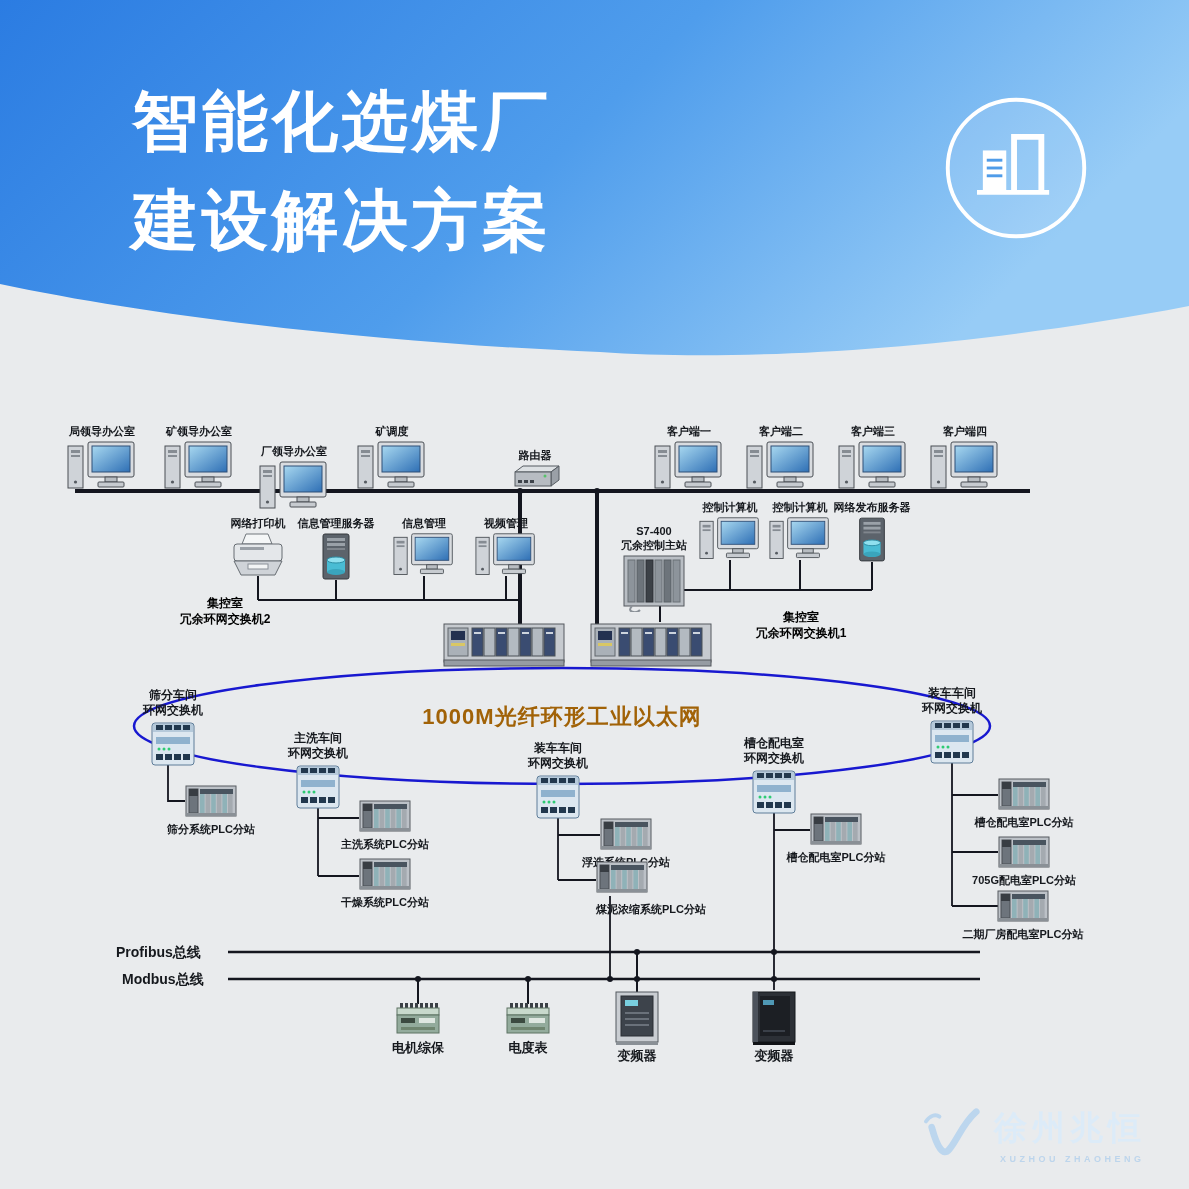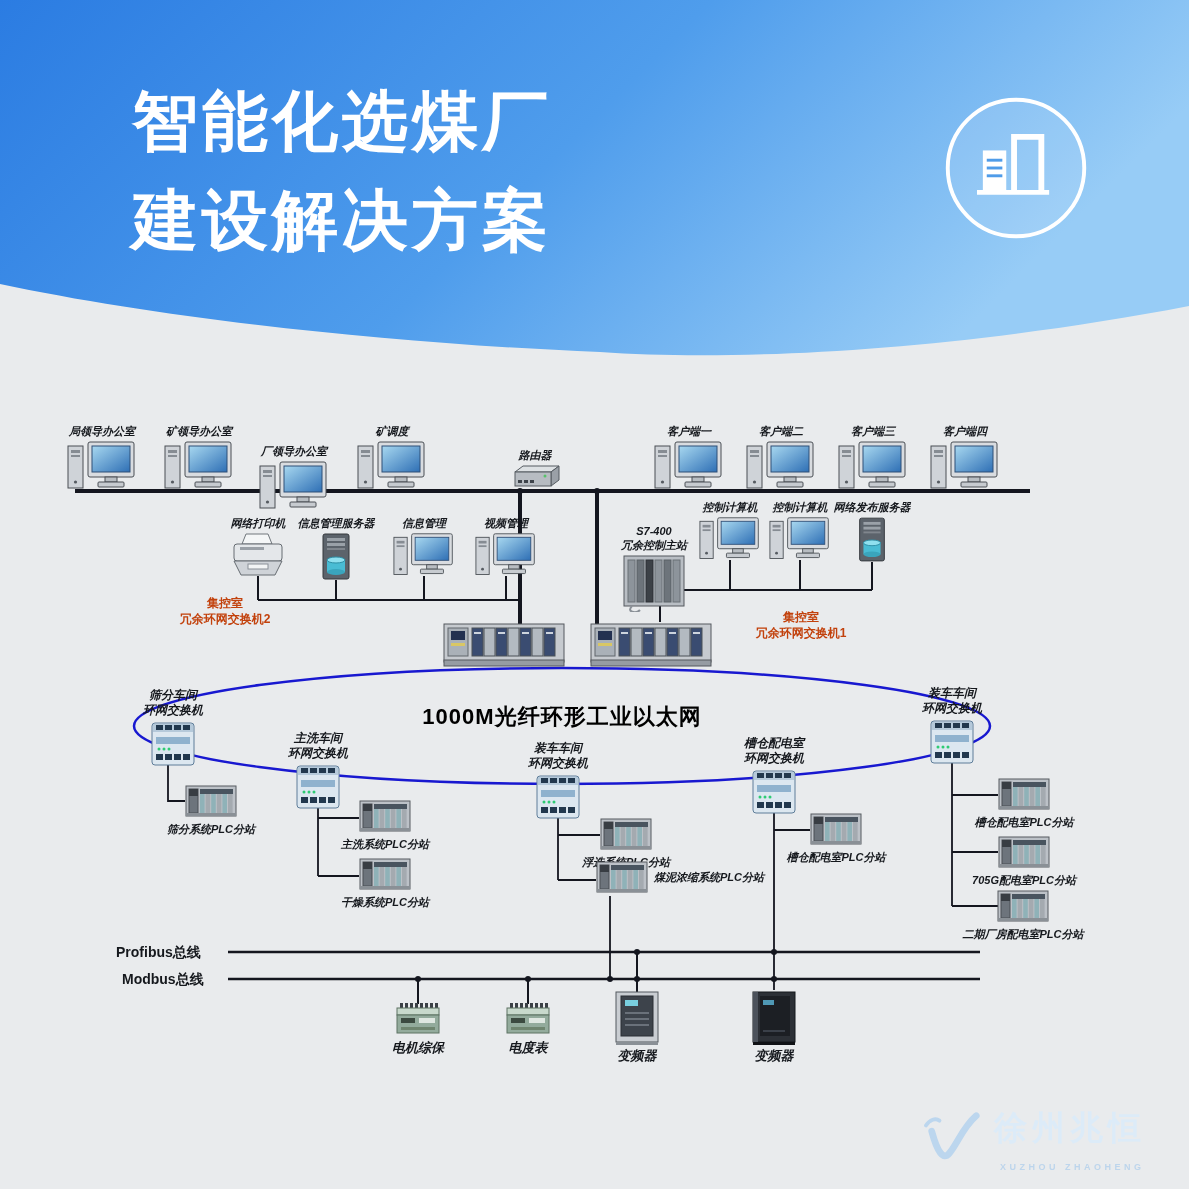--- a/index.html
+++ b/index.html
@@ -4,34 +4,34 @@
 <style>
   html,body{margin:0;padding:0;background:#e9ebed;}
   .page{position:relative;width:1189px;height:1189px;background:#e9ebed;overflow:hidden;
         font-family:"Liberation Sans","DejaVu Sans",sans-serif;}
   .abs{position:absolute;}
   .hdr-bg{position:absolute;left:0;top:0;z-index:0;}
   .hdr-title{position:absolute;left:132px;top:72px;z-index:3;color:#ffffff;font-size:66px;
              font-weight:700;line-height:1.5;letter-spacing:4px;}
   .hdr-badge{position:absolute;left:938px;top:90px;z-index:3;}
   .wires{position:absolute;left:0;top:0;z-index:1;}
-  .node{position:absolute;display:flex;flex-direction:column;align-items:center;gap:2px;z-index:2;font-style:italic;}
-  .node.row{flex-direction:row;gap:6px;align-items:center;}
+  .node{position:absolute;display:flex;flex-direction:column;align-items:center;gap:2px;z-index:2;}
+  .node.row{flex-direction:column;gap:6px;align-items:flex-start;}
   .lbl{font-size:11px;font-weight:700;color:#15181d;text-align:center;white-space:pre-line;line-height:1.28;}
   .lbl.md{font-size:12px;}
   .lbl.lg{font-size:13px;}
   .ring-label{position:absolute;left:397px;top:702px;width:330px;z-index:2;font-size:22px;
-              font-weight:700;color:#000000;text-align:center;letter-spacing:1px;}
+              font-weight:700;color:#a16207;text-align:center;letter-spacing:1px;}
   .bus-label{position:absolute;z-index:2;font-size:14px;font-weight:700;color:#15181d;}
-  .corelbl{position:absolute;z-index:2;font-size:12px;font-weight:700;color:#c2410c;
+  .corelbl{position:absolute;z-index:2;font-size:12px;font-weight:700;color:#000000;
            text-align:center;white-space:pre-line;line-height:1.3;}
   .brand{position:absolute;left:922px;top:1106px;display:flex;align-items:center;gap:10px;z-index:3;}
   .brand-text{display:flex;flex-direction:column;}
   .brand-name{font-size:33px;font-weight:700;color:#dcebf8;letter-spacing:5px;}
-  .brand-sub-row{display:flex;align-items:center;gap:6px;margin-top:11px;}
+  .brand-sub-row{display:flex;align-items:center;gap:6px;margin-top:3px;}
   .rule{height:1px;background:#bdd5ec;flex:1;}
   .brand-sub{font-size:9px;letter-spacing:3.5px;color:#bdd5ec;font-weight:700;white-space:nowrap;}
 </style>
 </head>
 <body>
 
 <div class="page">
 
   <svg style="position:absolute;width:0;height:0" aria-hidden="true">
     <defs>

